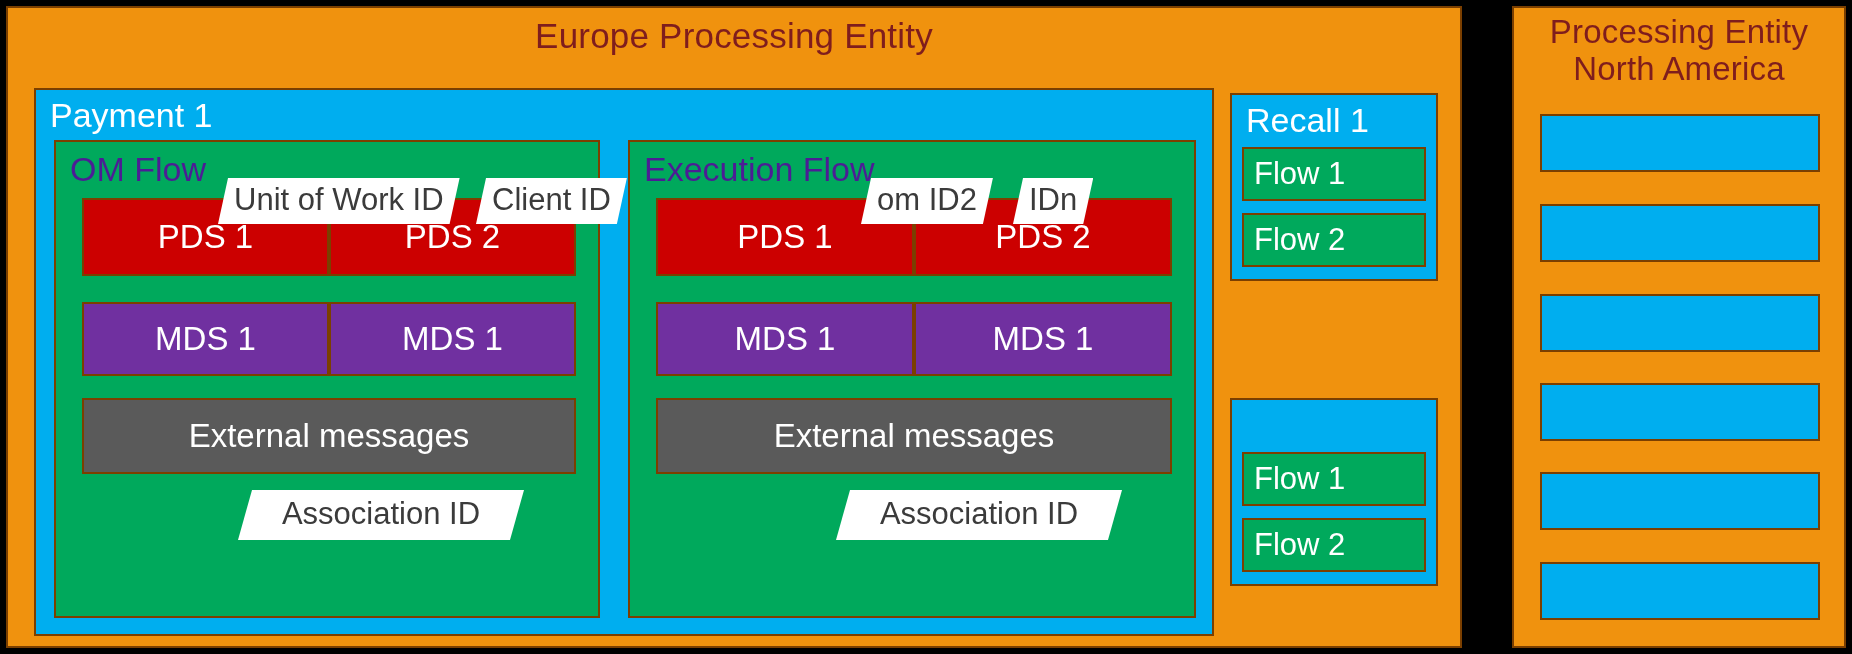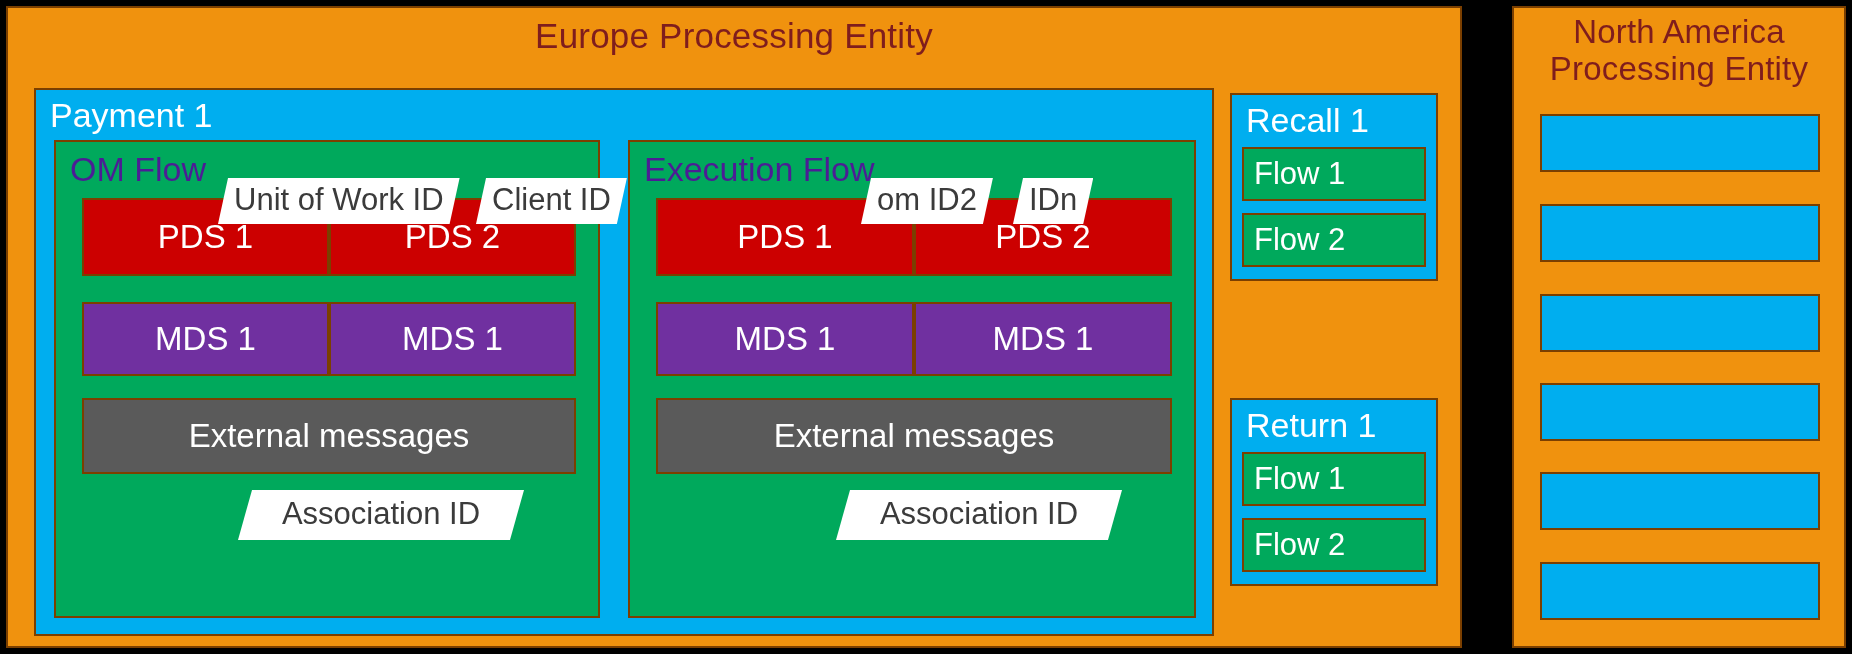--- a/index.html
+++ b/index.html
@@ -288,31 +288,30 @@
 
     </div>
 
     <div class="blue-box" id="recall-1">
       <div class="blue-label">Recall 1</div>
       <div class="mini-flow mini-flow-1">Flow 1</div>
       <div class="mini-flow mini-flow-2">Flow 2</div>
     </div>
 
     <div class="blue-box" id="return-1">
-      <div class="blue-label">Return 1</div>
       <div class="mini-flow mini-flow-1">Flow 1</div>
       <div class="mini-flow mini-flow-2">Flow 2</div>
     </div>
 
   </div>
 
   <div class="entity" id="entity-north-america">
     <div class="entity-title">
+      <div>Processing Entity</div>
       <div>North America</div>
-      <div>Processing Entity</div>
     </div>
 
     <div class="na-slot na-0"></div>
     <div class="na-slot na-1"></div>
     <div class="na-slot na-2"></div>
     <div class="na-slot na-3"></div>
     <div class="na-slot na-4"></div>
     <div class="na-slot na-5"></div>
   </div>
 

